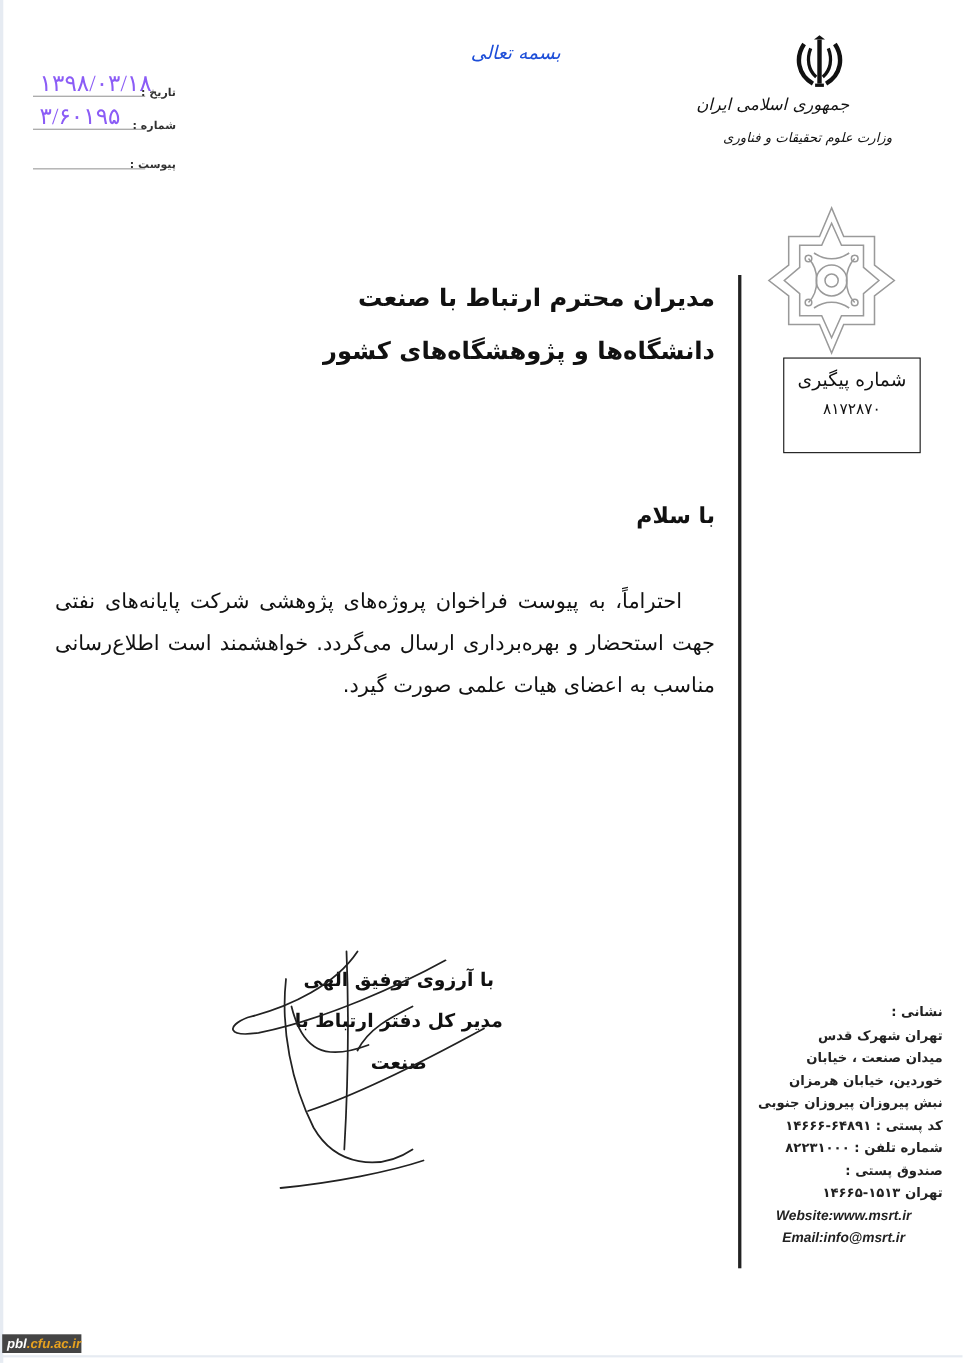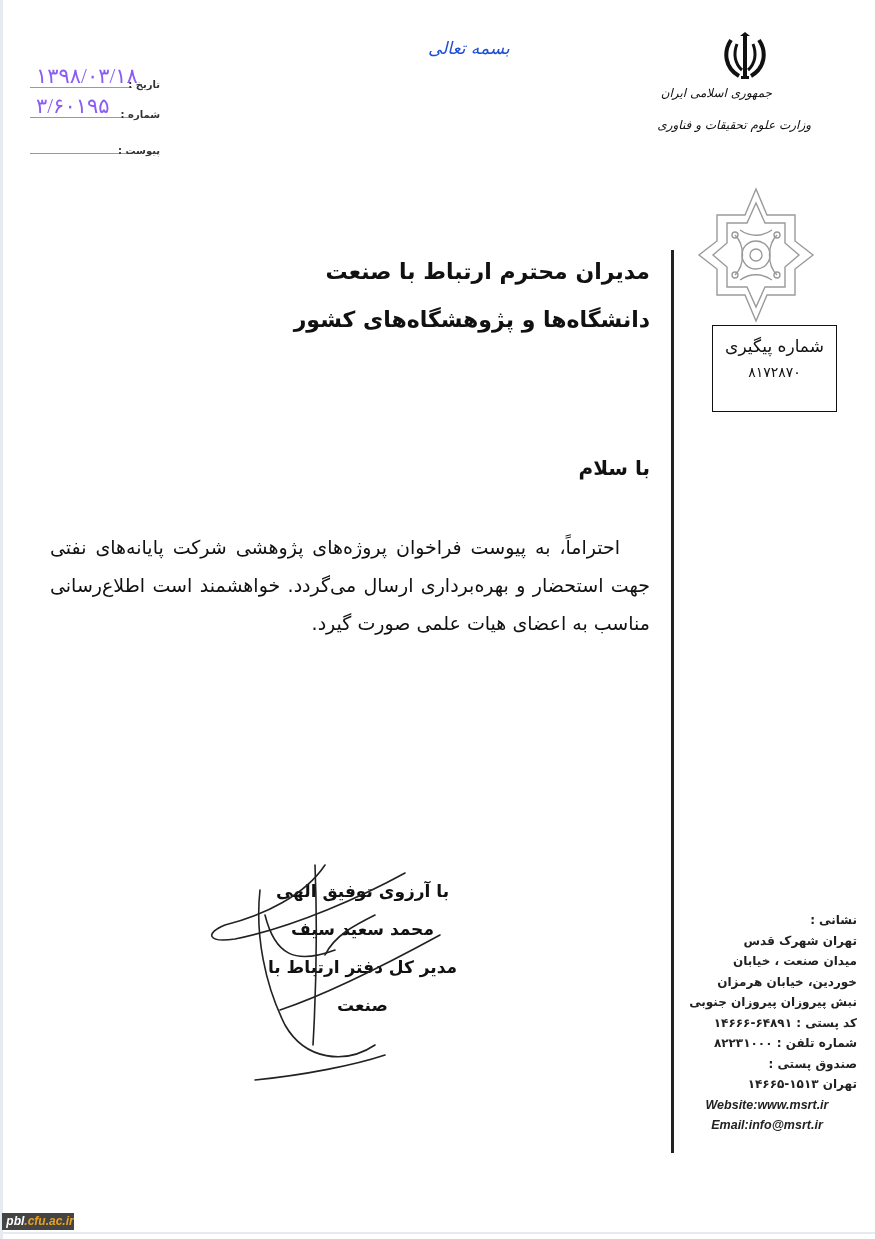--- a/index.html
+++ b/index.html
@@ -10,21 +10,21 @@
   
   .meta-row { position: absolute; left: 20px; width: 140px; height: 24px; }
   .meta-label { position: absolute; right: 0; bottom: 2px; font-size: 10px; font-weight: bold; color: #333; direction: rtl; }
   .meta-line { position: absolute; left: 10px; right: 28px; bottom: 4px; border-bottom: 1px solid #999; }
   .meta-value { position: absolute; left: 16px; bottom: 3px; font-family: Liberation Serif, serif; font-size: 21px; letter-spacing: 1px; color: #8b5cf6; direction: rtl; }
 
   .basmala { position: absolute; left: 428px; top: 38px; font-family: "DejaVu Serif", serif; font-style: italic; font-size: 17px; direction: rtl; color: #1d4ed8; }
 
   
   .emblem { position: absolute; left: 723px; top: 30px; width: 44px; height: 52px; }
-  .ministry-1 { position: absolute; right: 103px; top: 86px; font-family: "DejaVu Serif", serif; font-style: italic; font-size: 12px; direction: rtl; }
+  .ministry-1 { position: absolute; right: 103px; top: 86px; font-family: "DejaVu Serif", serif; font-style: italic; font-size: 15px; direction: rtl; }
   .ministry-2 { position: absolute; right: 64px; top: 118px; font-family: "DejaVu Serif", serif; font-style: italic; font-size: 12px; direction: rtl; }
 
   .ornament { position: absolute; left: 695px; top: 185px; width: 122px; height: 140px; }
 
   .tracking-box { position: absolute; left: 712px; top: 325px; width: 125px; height: 87px; border: 1.5px solid #111; box-sizing: border-box; text-align: center; }
   .tracking-label { display: block; font-size: 17px; margin-top: 10px; direction: rtl; }
   .tracking-value { display: block; font-size: 14px; margin-top: 8px; letter-spacing: 1px; direction: rtl; }
 
   .divider-vertical { position: absolute; left: 671px; top: 250px; width: 3px; height: 903px; background: #222; }
 
@@ -99,21 +99,20 @@
 </div>
 
 <div class="divider-vertical"></div>
 
 <div class="recipient">مدیران محترم ارتباط با صنعت دانشگاه‌ها و پژوهشگاه‌های کشور</div>
 <div class="greeting">با سلام</div>
 <div class="body-text"><span class="indent"></span><span>احتراماً، به پیوست فراخوان پروژه‌های پژوهشی شرکت پایانه‌های نفتی جهت استحضار و بهره‌برداری ارسال می‌گردد. خواهشمند است اطلاع‌رسانی مناسب به اعضای هیات علمی صورت گیرد.</span></div>
 
 <div class="closing">
   <div>با آرزوی توفیق الهی</div>
-  <div>محمد سعید سیف</div>
   <div>مدیر کل دفتر ارتباط با صنعت</div>
 </div>
 
 <svg class="signature" viewBox="0 0 240 230">
   <g fill="none" stroke="#222" stroke-width="1.6" stroke-linecap="round">
     <path d="M120 10 C100 40 60 60 20 70 C0 78 2 88 30 84 C90 72 160 40 200 18"></path>
     <path d="M55 35 C50 80 60 130 80 170 C100 205 140 210 170 190"></path>
     <path d="M110 10 C112 60 112 120 108 190"></path>
     <path d="M60 60 C70 100 90 110 130 95"></path>
     <path d="M75 155 C120 140 180 110 235 80"></path>

